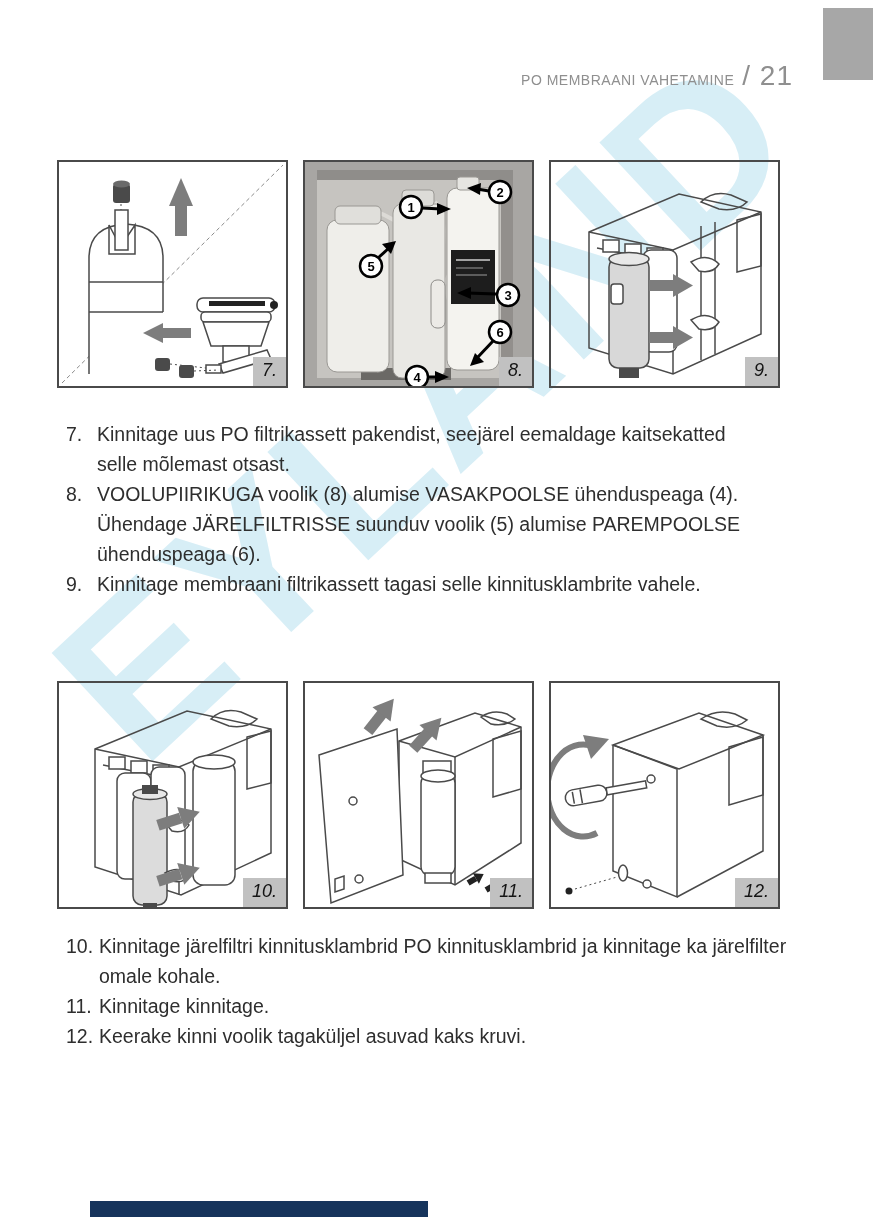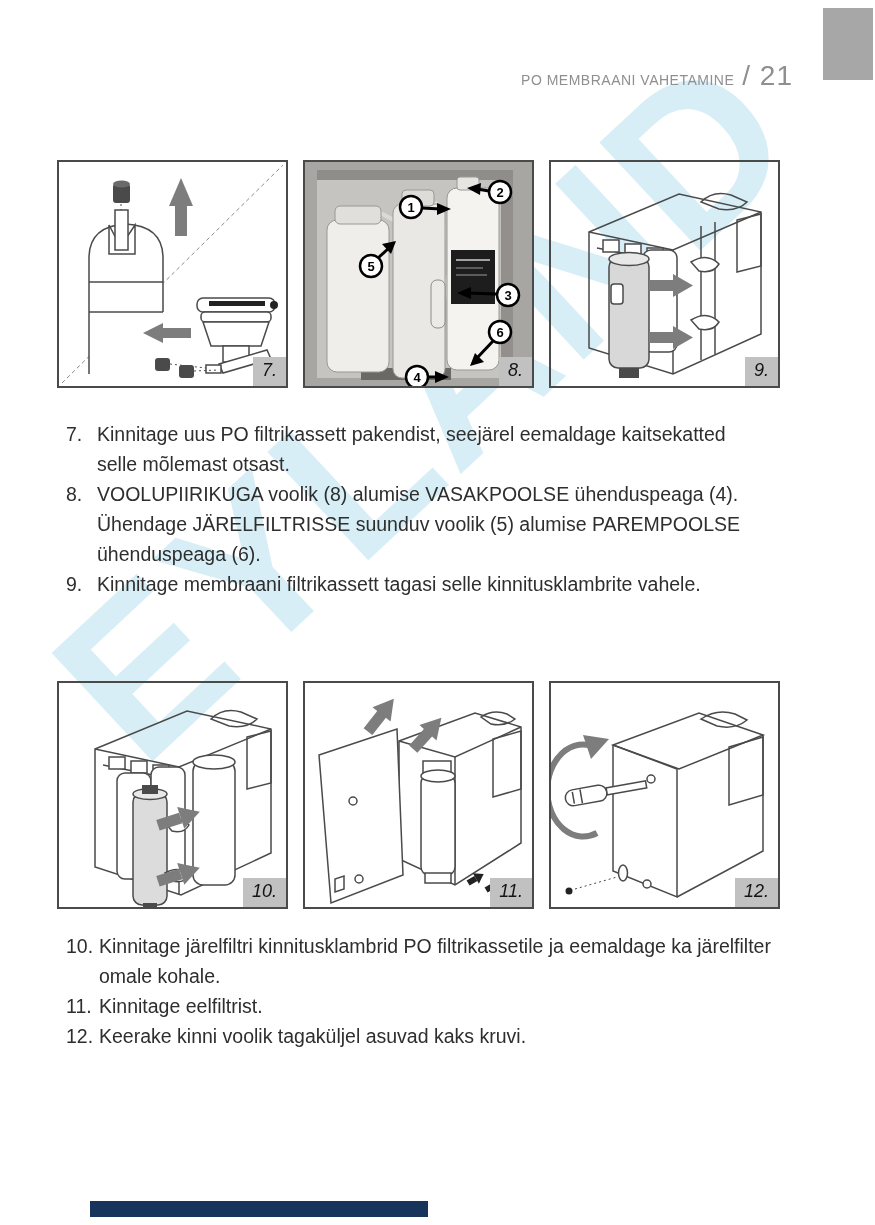--- a/index.html
+++ b/index.html
@@ -350,28 +350,28 @@
       <span class="txt">
         <div>Kinnitage membraani filtrikassett tagasi selle kinnitusklambrite vahele.</div>
       </span>
     </div>
   </div>
 
   <div class="steps steps-bottom">
     <div class="step">
       <span class="num">10.</span>
       <span class="txt">
-        <div>Kinnitage järelfiltri kinnitusklambrid PO filtrikassetile ja eemaldage ka järelfilter</div>
+        <div>Kinnitage järelfiltri kinnitusklambrid PO kinnitusklambrid ja kinnitage ka järelfilter</div>
         <div>omale kohale.</div>
       </span>
     </div>
     <div class="step">
       <span class="num">11.</span>
       <span class="txt">
-        <div>Kinnitage eelfiltrist.</div>
+        <div>Kinnitage kinnitage.</div>
       </span>
     </div>
     <div class="step">
       <span class="num">12.</span>
       <span class="txt">
         <div>Keerake kinni voolik tagaküljel asuvad kaks kruvi.</div>
       </span>
     </div>
   </div>
 

